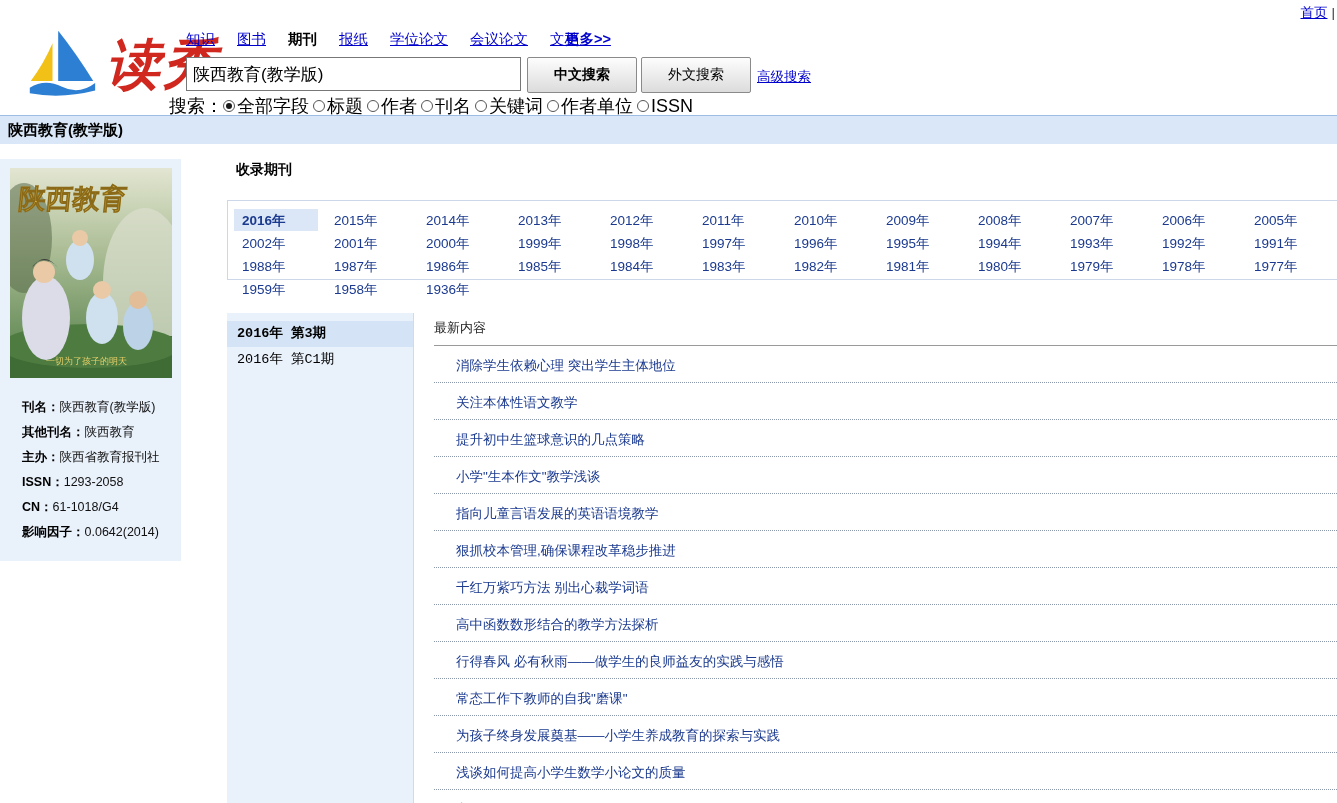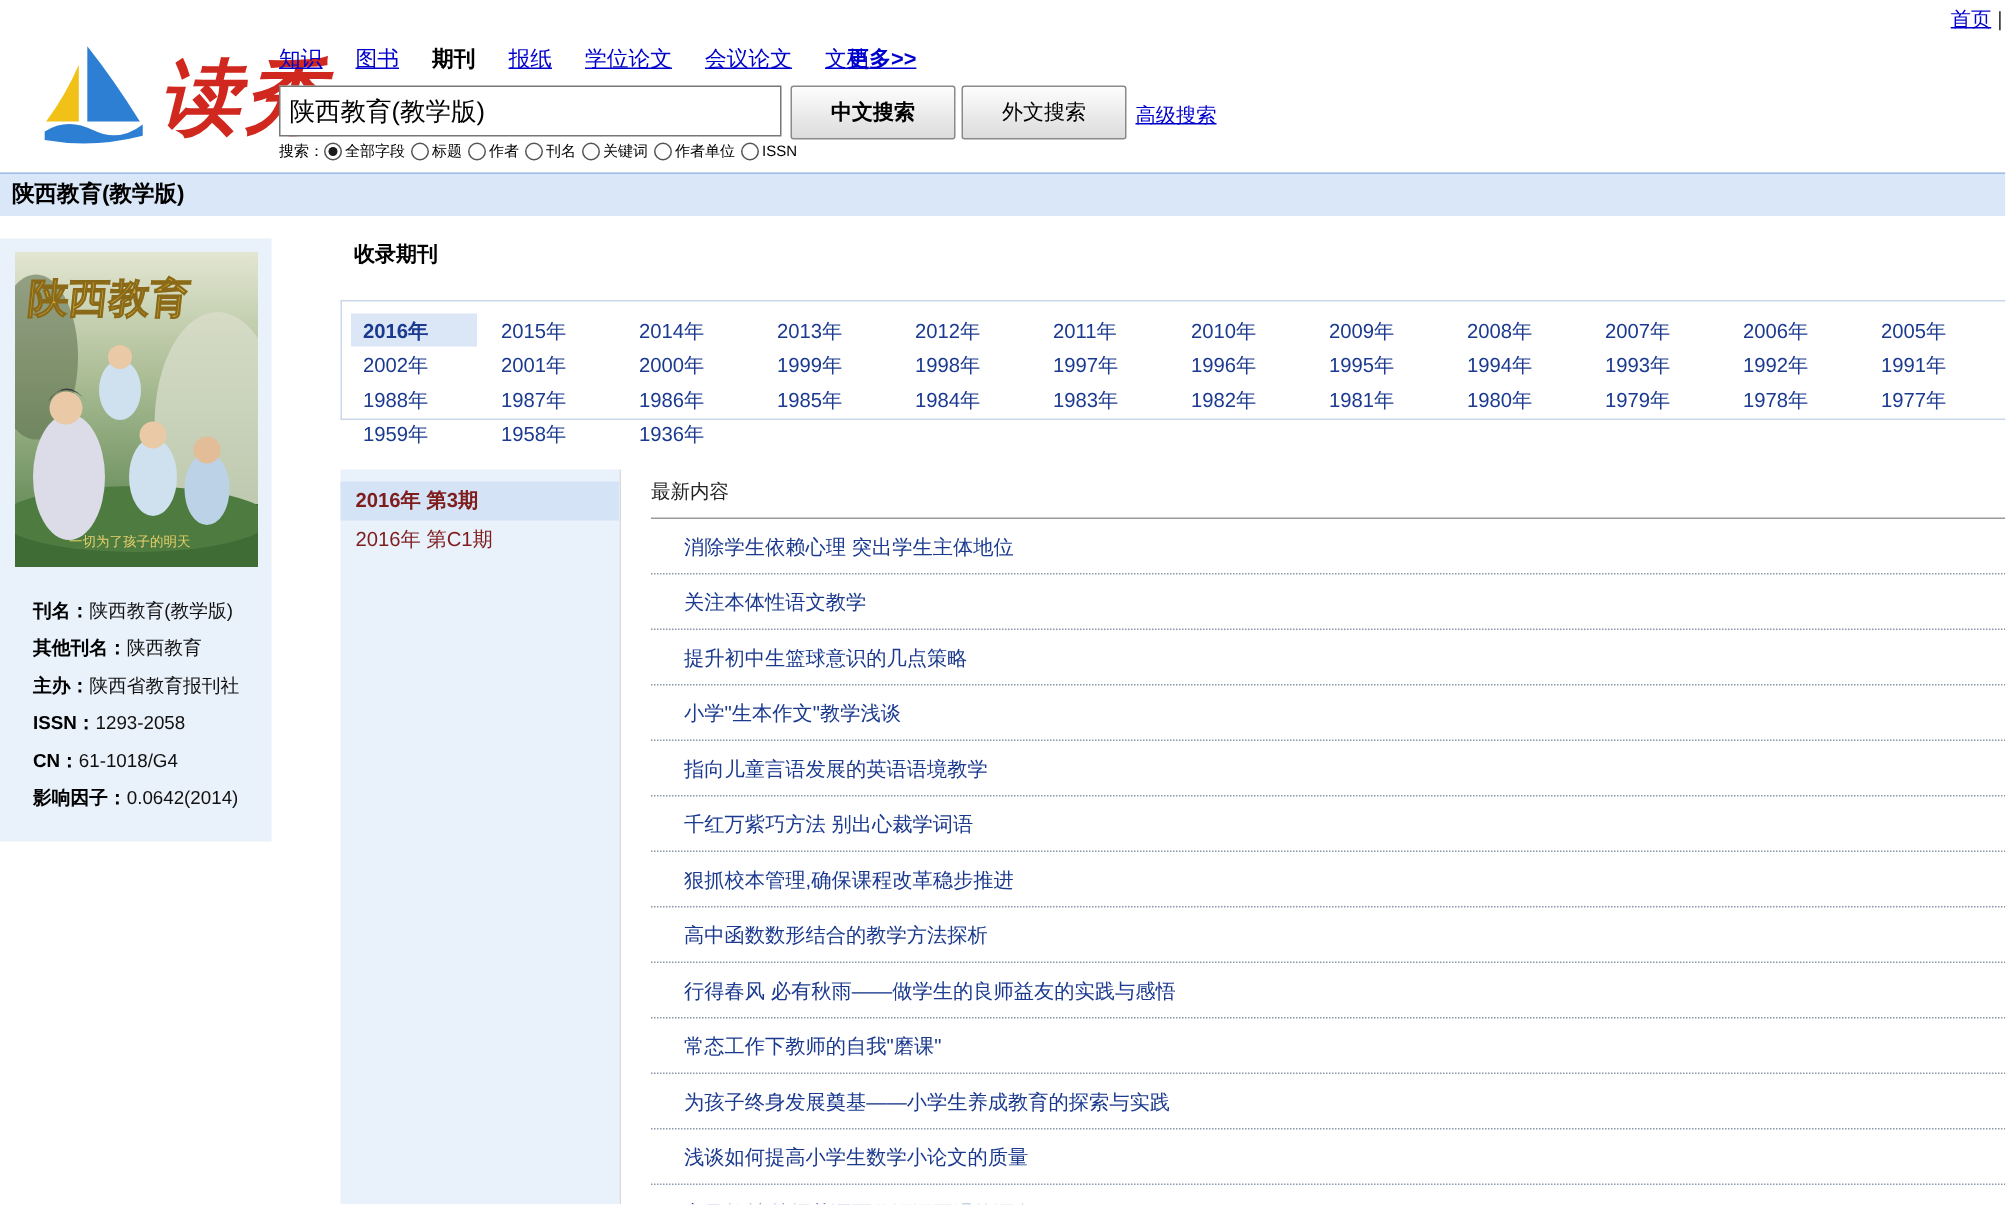--- a/index.html
+++ b/index.html
@@ -30,21 +30,21 @@
                   font-size:17px; padding:0 6px; font-family:inherit; color:#000; background:#fff; }
   .btn { position:absolute; top:57px; height:36px; width:110px; font-size:14px; font-family:inherit;
          color:#000; border:1px solid #8a8a8a; background:linear-gradient(#fdfdfd,#dcdcdc);
          border-radius:2px; cursor:pointer; }
   .btn-cn { left:527px; font-weight:700; }
   .btn-fn { left:641px; }
   .adv-link { position:absolute; left:757px; top:68px; font-size:13.5px; color:#0000cc;
               text-decoration:underline; cursor:pointer; }
 
   
-  .scope-row { position:absolute; left:186px; top:94px; font-size:10px; display:flex; align-items:center;text-align:center; }
+  .scope-row { position:absolute; left:169px; top:94px; font-size:18px; display:flex; align-items:center;text-align:center; }
   .scope-label { color:#000; }
   .scope-opts { display:flex; align-items:center; }
   .radio-opt { display:flex; align-items:center; margin-right:4px; cursor:pointer; white-space:nowrap; }
   .radio { display:inline-block; width:12px; height:12px; border:1px solid #555; border-radius:50%;
            background:#fff; margin-right:2px; position:relative; }
   .radio .dot { position:absolute; left:2px; top:2px; width:6px; height:6px; border-radius:50%;
                 background:#1a1a1a; display:none; }
   .radio-opt.selected .radio .dot { display:block; }
 
   
@@ -67,22 +67,22 @@
                border:1px solid #ccd8ea; border-right:none; background:#fff;
                display:grid; grid-template-columns:repeat(12,92px); grid-auto-rows:23px;
                padding:8px 0 0 6px; align-content:start; }
   .year-link { font-size:13.5px; color:#1b3a8f; line-height:19px; padding:2px 0 2px 8px;
                margin:0 8px 1px 0; cursor:pointer; text-decoration:none; white-space:nowrap; }
   .year-link.selected { background:#dbe6f6; font-weight:700; }
 
   
   .issues-panel { position:absolute; left:227px; top:313px; width:186px; height:490px; background:#e9f1fb;
                   padding-top:8px; }
-  .issue-link { display:block; font-size:13.5px; color:#7f1d1d; line-height:26px; padding-left:10px;
-                cursor:pointer; white-space:nowrap; }
+  .issue-link { display:block; font-size:13.5px; color:#000000; line-height:26px; padding-left:10px;
+                cursor:pointer; white-space:nowrap;font-family:Liberation Mono, monospace; }
   .issue-link.selected { background:#d4e3f5; font-weight:700; }
 
   
   .content-panel { position:absolute; left:413px; top:313px; width:924px; height:490px; background:#fff;
                    border-left:1px solid #d5dae2; overflow:hidden; }
   .content-header { margin-left:20px; font-size:13px; color:#222; padding:6px 0 8px 0;
                     border-bottom:1px solid #9a9a9a; }
   .article-row { height:37px; margin-left:20px; border-bottom:1px dotted #8b98ab; padding:10px 0 0 22px; }
   .article-link { font-size:13.5px; color:#1b3a8f; text-decoration:none; cursor:pointer; white-space:nowrap; }
 </style>
@@ -275,26 +275,26 @@
         <div class="article-row">
           <a class="article-link">提升初中生篮球意识的几点策略</a>
         </div>
         <div class="article-row">
           <a class="article-link">小学"生本作文"教学浅谈</a>
         </div>
         <div class="article-row">
           <a class="article-link">指向儿童言语发展的英语语境教学</a>
         </div>
         <div class="article-row">
+          <a class="article-link">狠抓校本管理,确保课程改革稳步推进</a>
+        </div>
+        <div class="article-row">
           <a class="article-link">千红万紫巧方法 别出心裁学词语</a>
         </div>
         <div class="article-row">
-          <a class="article-link">狠抓校本管理,确保课程改革稳步推进</a>
-        </div>
-        <div class="article-row">
           <a class="article-link">高中函数数形结合的教学方法探析</a>
         </div>
         <div class="article-row">
           <a class="article-link">行得春风 必有秋雨——做学生的良师益友的实践与感悟</a>
         </div>
         <div class="article-row">
           <a class="article-link">常态工作下教师的自我"磨课"</a>
         </div>
         <div class="article-row">
           <a class="article-link">为孩子终身发展奠基——小学生养成教育的探索与实践</a>

